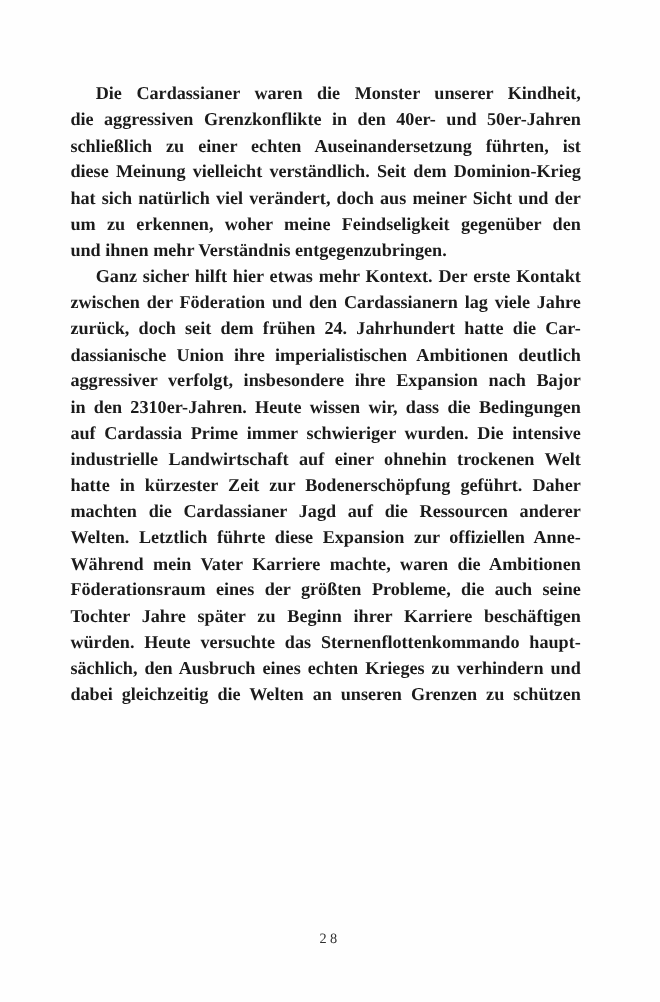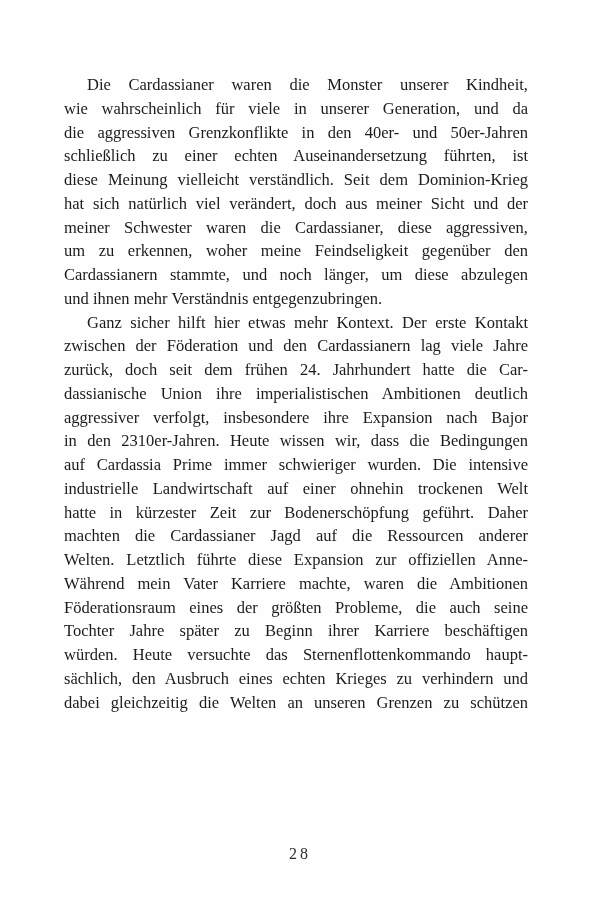--- a/index.html
+++ b/index.html
@@ -15,20 +15,21 @@
     overflow: hidden;
     font-family: "Liberation Serif", serif;
   }
   .text-block {
     position: absolute;
     left: 64px;
     top: 73px;
     width: 464px;
     color: #1b1b1b;
     font-size: 16.5px;
+    font-weight: bold;
   }
   .paragraph {
     margin: 0;
     padding: 0;
   }
   .line {
     height: 23.75px;
     line-height: 23.75px;
     text-align: justify;
     text-align-last: justify;
@@ -39,40 +40,37 @@
   }
   .line.last {
     text-align-last: left;
   }
   .page-number {
     position: absolute;
     top: 845px;
     left: 0;
     width: 100%;
     text-align: center;
-    font-size: 16px;
+    font-size: 13px;
     letter-spacing: 3px;
     color: #2e2e2e;
   }
 </style>
 </head>
 <body>
 
 <div class="book-page">
   <div class="text-block">
       <div class="paragraph">
         <div class="line indent">Die Cardassianer waren die Monster unserer Kindheit,</div>
-        <div class="line">wie wahrscheinlich für viele in unserer Generation, und da</div>
         <div class="line">die aggressiven Grenzkonflikte in den 40er- und 50er-Jahren</div>
         <div class="line">schließlich zu einer echten Auseinandersetzung führten, ist</div>
         <div class="line">diese Meinung vielleicht verständlich. Seit dem Dominion-Krieg</div>
         <div class="line">hat sich natürlich viel verändert, doch aus meiner Sicht und der</div>
-        <div class="line">meiner Schwester waren die Cardassianer, diese aggressiven,</div>
         <div class="line">um zu erkennen, woher meine Feindseligkeit gegenüber den</div>
-        <div class="line">Cardassianern stammte, und noch länger, um diese abzulegen</div>
         <div class="line last">und ihnen mehr Verständnis entgegenzubringen.</div>
       </div>
       <div class="paragraph">
         <div class="line indent">Ganz sicher hilft hier etwas mehr Kontext. Der erste Kontakt</div>
         <div class="line">zwischen der Föderation und den Cardassianern lag viele Jahre</div>
         <div class="line">zurück, doch seit dem frühen 24. Jahrhundert hatte die Car-</div>
         <div class="line">dassianische Union ihre imperialistischen Ambitionen deutlich</div>
         <div class="line">aggressiver verfolgt, insbesondere ihre Expansion nach Bajor</div>
         <div class="line">in den 2310er-Jahren. Heute wissen wir, dass die Bedingungen</div>
         <div class="line">auf Cardassia Prime immer schwieriger wurden. Die intensive</div>

